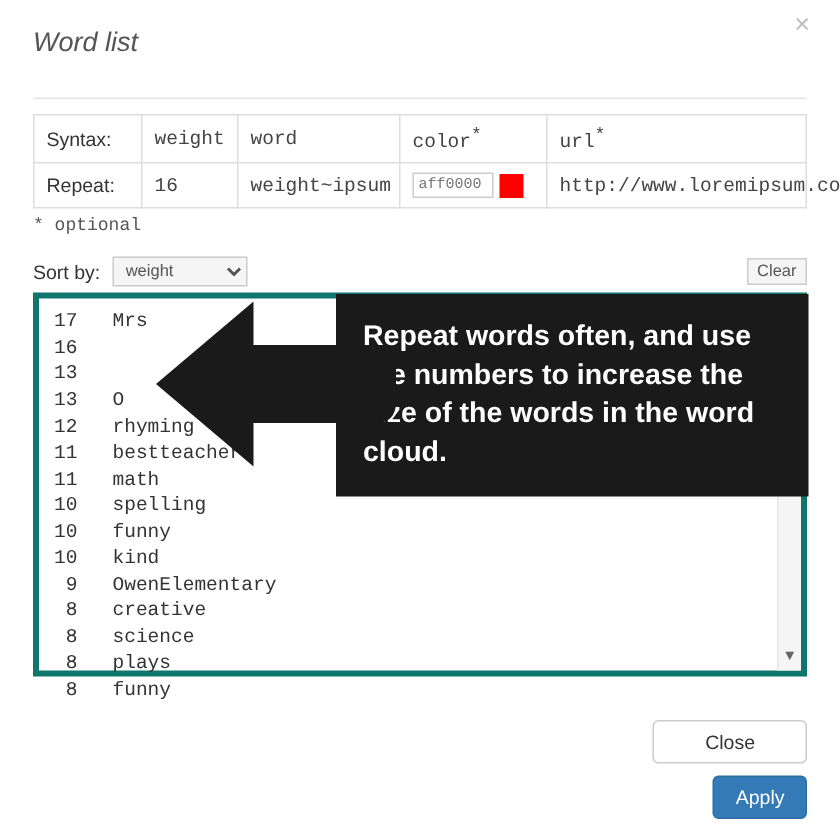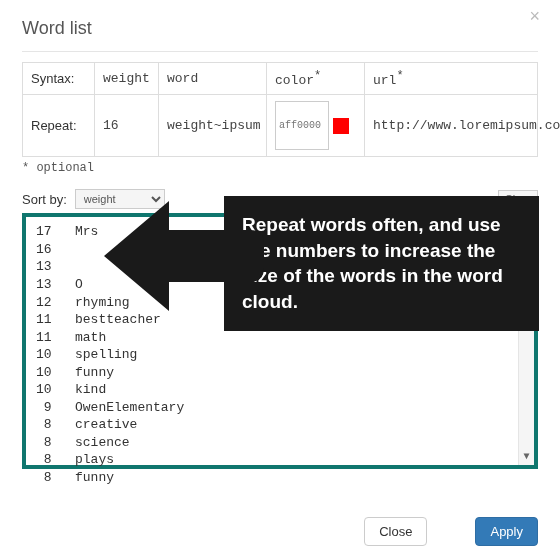--- a/index.html
+++ b/index.html
@@ -12,21 +12,22 @@
     color: #333;
     font-size: 14px;
   }
   .modal {
     padding: 18px 22px 0 22px;
   }
   .modal-title {
     font-size: 18px;
     font-weight: 400;
     color: #555;
-    margin-bottom: 12px;
+    margin-bottom: 26px;
+    font-style: italic;
   }
   .close-x {
     position: absolute;
     top: 6px;
     right: 20px;
     color: #bbb;
     font-size: 18px;
     cursor: pointer;
   }
   hr.divider {
@@ -65,21 +66,21 @@
     border: 1px solid #ddd;
     padding: 6px 8px;
     text-align: left;
     vertical-align: middle;
     font-weight: normal;
     color:#444;
   }
   table.syntax th { font-family: Arial, Helvetica, sans-serif; color:#333;}
   .color-cell { display:flex; align-items:center; gap:4px;}
   .color-box-input {
-    width:54px; font-size:10px; padding:18px 3px;
+    width:54px; font-size:10px; padding:2px 3px;
     border:1px solid #ccc; font-family:"Courier New",monospace; color:#aaa;
   }
   .color-swatch { width:16px; height:16px; background:#f00; display:inline-block;}
   .sup { font-size:12px; vertical-align:super;}
   .optional { font-size:12px; font-family:"Courier New",monospace; color:#555; margin-top:4px;}
   .sort-row {
     margin-top:14px;
     display:flex;
     align-items:center;
     font-size:13px;
@@ -121,20 +122,21 @@
     align-items:center; justify-content:space-between;
     border-left:1px solid #e5e5e5;
   }
   .scroll-arrow { font-size:10px; color:#666; padding:3px 0;}
   .footer {
     position:absolute;
     bottom:14px;
     right:22px;
     display:flex;
     gap:8px;
+    flex-direction:column;
   }
   .btn {
     font-size:13px;
     padding:6px 14px;
     border-radius:4px;
     cursor:pointer;
   }
   .btn-close {
     background:#fff; border:1px solid #ccc; color:#333;
   }

